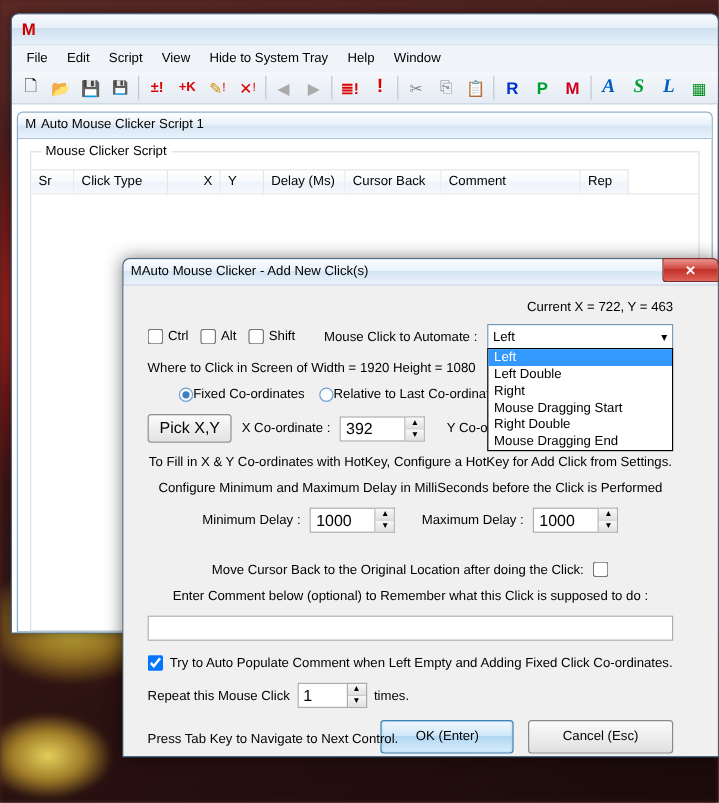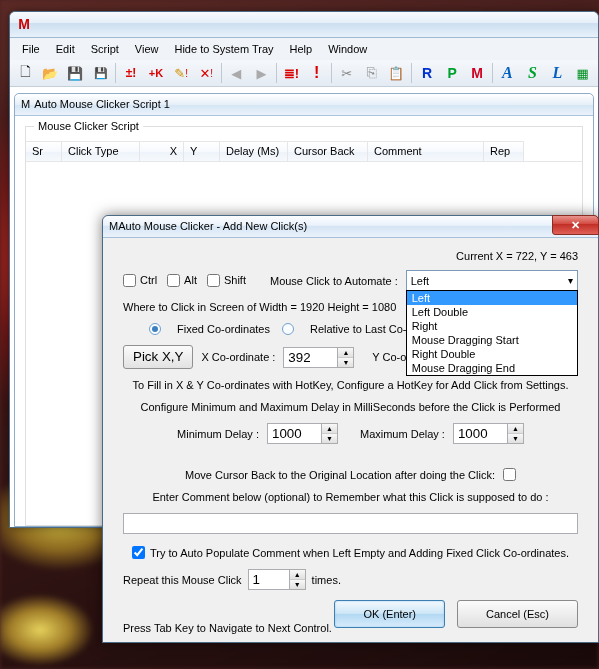--- a/index.html
+++ b/index.html
@@ -136,21 +136,21 @@
   background: linear-gradient(#e8948d, #d1483e 45%, #c12f26 46%, #e06057);
   border: 1px solid #8a2b24;
   border-radius: 0 5px 0 3px;
   color: #fff;
   display: flex; align-items: center; justify-content: center;
   font-size: 11px;
   font-family: Arial;
   font-weight: bold;
 }
 .dlg-body {
-  padding: 12px 20px 8px 20px;
+  padding: 12px 37px 8px 20px;
   background: #f0f0f0;
 }
 .row { display: flex; align-items: center; margin-bottom: 10px; }
 .right-txt { text-align: right; margin-bottom: 8px; color:#000;}
 .chk-box {
   display: inline-flex; align-items: flex-start; gap: 3px;
   margin-right: 10px;
 }
 .chk-box input { width:13px; height:13px; margin-right:1px;}
 .dlg-label { color:#000; }
@@ -169,21 +169,21 @@
 .dropdown::after { content: "▾"; font-size:10px; }
 .dropdown-list {
   position: absolute;
   top: 20px; left: 0; right: 0;
   border: 1px solid #000;
   background: #fff;
   z-index: 100;
 }
 .dd-item { padding: 1px 5px; cursor:default; }
 .dd-item.sel { background: #3399ff; color: #fff; }
-.radio-wrap { display:inline-flex; align-items:center; gap:16px; margin-right:12px;}
+.radio-wrap { display:inline-flex; align-items:center; gap:0; margin-right:12px;}
 .radio-dot{width:12px;height:12px;border:1px solid #72a0cf;border-radius:50%;display:inline-flex;align-items:center;justify-content:center;background:#fafdff;}
 .radio-dot.on::after{content:"";width:6px;height:6px;background:#3c80c3;border-radius:50%;}
 .btn-small {
   border: 1px solid #909090;
   border-radius: 3px;
   padding: 3px 9px 4px;
   background: linear-gradient(#fbfbfb, #e2e2e2);
   cursor: default;
 }
 .num-input {
@@ -397,20 +397,20 @@
       <span style="display:inline-flex">
         <input class="num-input" style="width: 42px;" value="1">
         <span class="spinner">
             <div>▲</div>
             <div>▼</div>
           </span>
       </span>
       <span class="dlg-label">times.</span>
     </div>
 
-    <div class="row" style="justify-content:flex-end;gap:12px;margin-top:6px;margin-bottom:16px">
+    <div class="row" style="justify-content:flex-end;gap:12px;margin-top:6px;margin-bottom:4px">
       <button class="big-btn primary">OK (Enter)</button>
       <button class="big-btn">Cancel (Esc)</button>
     </div>
 
     <div class="dlg-label" style="margin-top:-22px">Press Tab Key to Navigate to Next Control.</div>
   </div>
 </div>
 
 </body></html>

